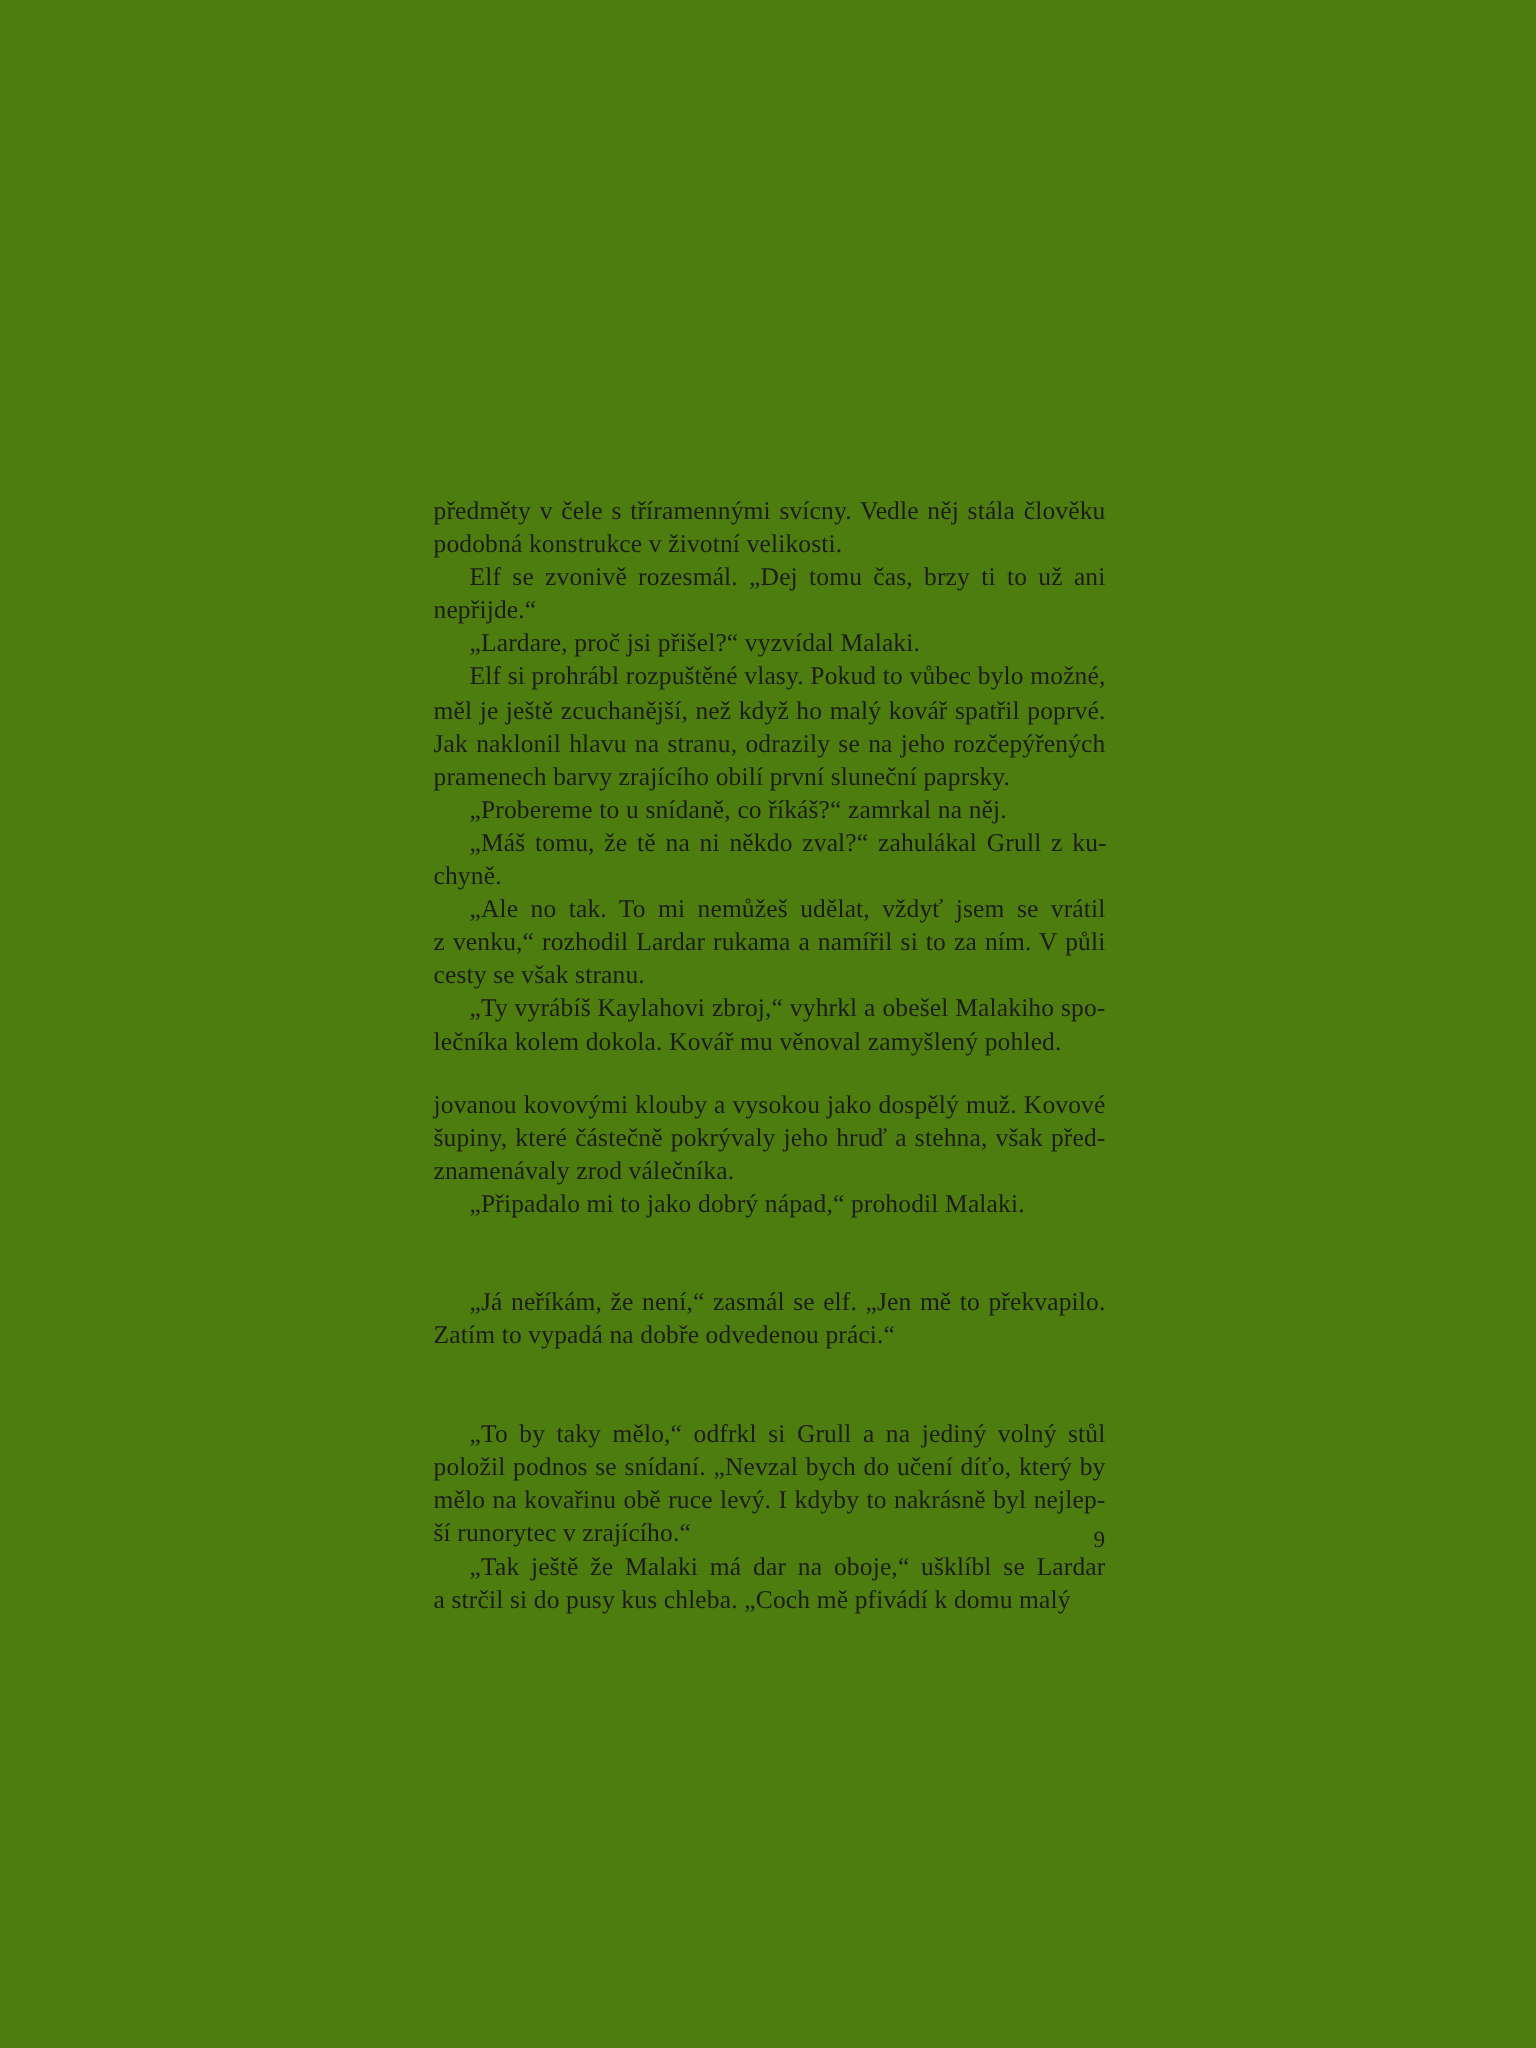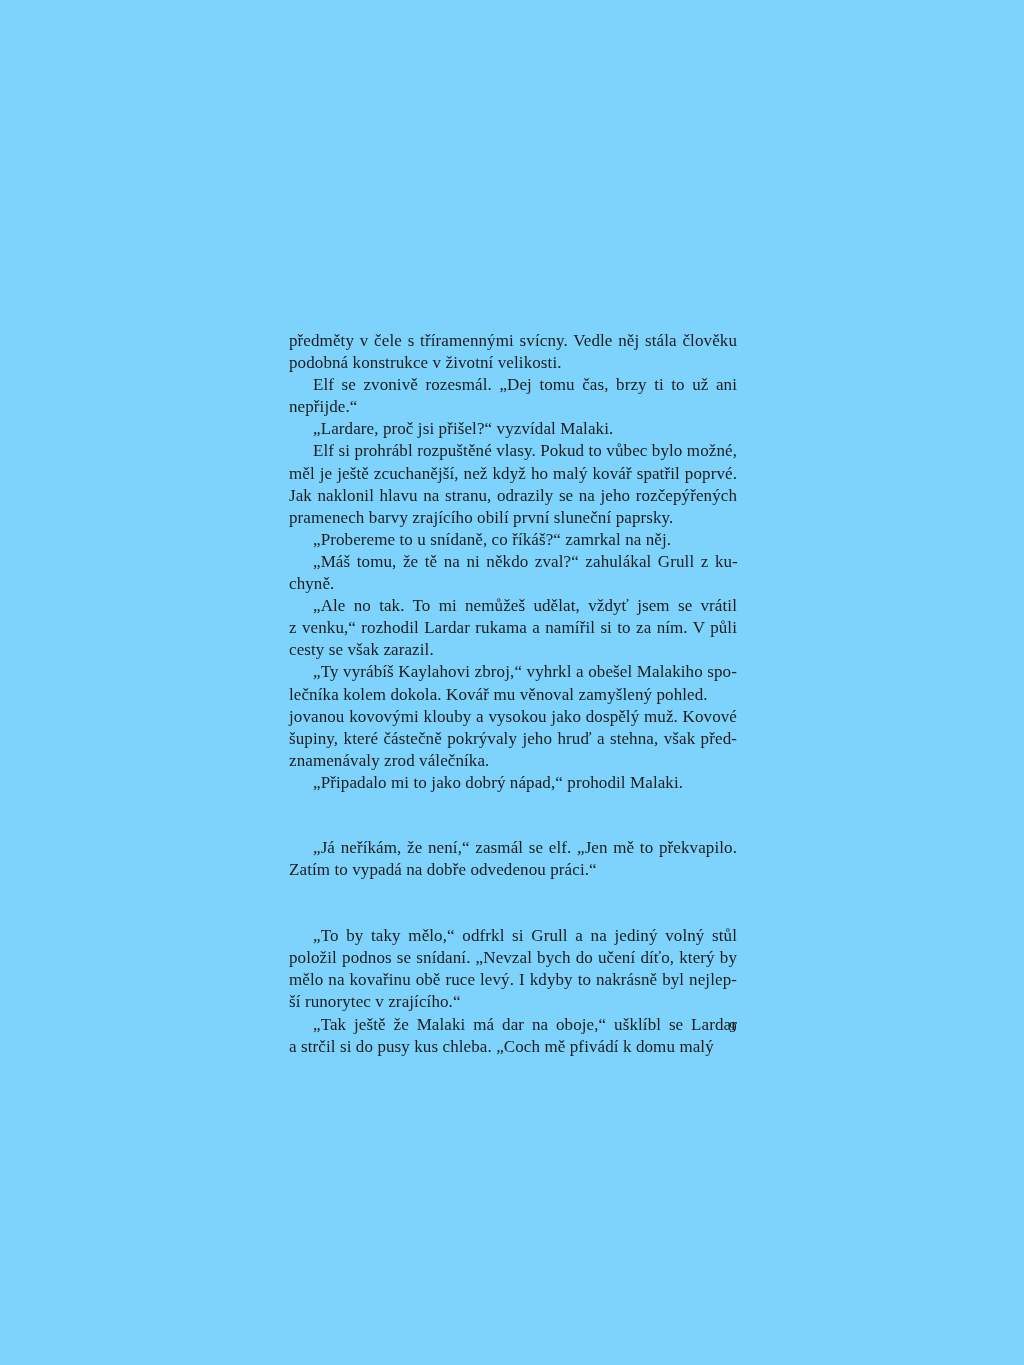--- a/index.html
+++ b/index.html
@@ -11,21 +11,21 @@
     height: 1365px;
     background: #ffffff;
     position: relative;
     font-family: "Liberation Serif", "DejaVu Serif", serif;
     color: #1c1c1c;
     overflow: hidden;
   }
   .page {
     position: absolute;
     inset: 0;
-    background: #7dd3fc;
+    background: #4d7c0f;
   }
   .text-block {
     position: absolute;
     left: 289px;
     top: 330px;
     width: 448px;
     font-size: 17px;
     line-height: 22.1px;
     letter-spacing: 0.1px;
   }
@@ -58,24 +58,24 @@
       <div class="line indent"><span>„Lardare, proč jsi přišel?“ vyzvídal Malaki.</span></div>
       <div class="line indent" style="word-spacing: 0.0364583px;"><span>Elf si prohrábl rozpuštěné vlasy. Pokud to vůbec bylo možné,</span></div>
       <div class="line" style="word-spacing: 0.635938px;"><span>měl je ještě zcuchanější, než když ho malý kovář spatřil poprvé.</span></div>
       <div class="line" style="word-spacing: 1.13715px;"><span>Jak naklonil hlavu na stranu, odrazily se na jeho rozčepýřených</span></div>
       <div class="line"><span>pramenech barvy zrajícího obilí první sluneční paprsky.</span></div>
       <div class="line indent"><span>„Probereme to u snídaně, co říkáš?“ zamrkal na něj.</span></div>
       <div class="line indent" style="word-spacing: 2.14347px;"><span>„Máš tomu, že tě na ni někdo zval?“ zahulákal Grull z ku-</span></div>
       <div class="line"><span>chyně.</span></div>
       <div class="line indent" style="word-spacing: 3.88281px;"><span>„Ale no tak. To mi nemůžeš udělat, vždyť jsem se vrátil</span></div>
       <div class="line" style="word-spacing: 0.981771px;"><span>z venku,“ rozhodil Lardar rukama a namířil si to za ním. V půli</span></div>
-      <div class="line"><span>cesty se však zarazil.</span></div>
+      <div class="line"><span>cesty se však stranu.</span></div>
       <div class="line indent" style="word-spacing: 0.183594px;"><span>„Ty vyrábíš Kaylahovi zbroj,“ vyhrkl a obešel Malakiho spo-</span></div>
       <div class="line"><span>lečníka kolem dokola. Kovář mu věnoval zamyšlený pohled.</span></div>
-      <div class="line" style="word-spacing: 0.324219px;"><span>jovanou kovovými klouby a vysokou jako dospělý muž. Kovové</span></div>
+      <div class="line" style="word-spacing: 0.324219px; margin-top: 20px;"><span>jovanou kovovými klouby a vysokou jako dospělý muž. Kovové</span></div>
       <div class="line" style="word-spacing: 1.03472px;"><span>šupiny, které částečně pokrývaly jeho hruď a stehna, však před-</span></div>
       <div class="line"><span>znamenávaly zrod válečníka.</span></div>
       <div class="line indent"><span>„Připadalo mi to jako dobrý nápad,“ prohodil Malaki.</span></div>
       <div class="line indent" style="word-spacing: 1.3px; margin-top: 43px;"><span>„Já neříkám, že není,“ zasmál se elf. „Jen mě to překvapilo.</span></div>
       <div class="line"><span>Zatím to vypadá na dobře odvedenou práci.“</span></div>
       <div class="line indent" style="word-spacing: 3.28267px; margin-top: 44px;"><span>„To by taky mělo,“ odfrkl si Grull a na jediný volný stůl</span></div>
       <div class="line" style="word-spacing: 0.764062px;"><span>položil podnos se snídaní. „Nevzal bych do učení díťo, který by</span></div>
       <div class="line" style="word-spacing: 0.585227px;"><span>mělo na kovařinu obě ruce levý. I kdyby to nakrásně byl nejlep-</span></div>
       <div class="line"><span>ší runorytec v zrajícího.“</span></div>
       <div class="line indent" style="word-spacing: 3.4875px;"><span>„Tak ještě že Malaki má dar na oboje,“ ušklíbl se Lardar</span></div>

